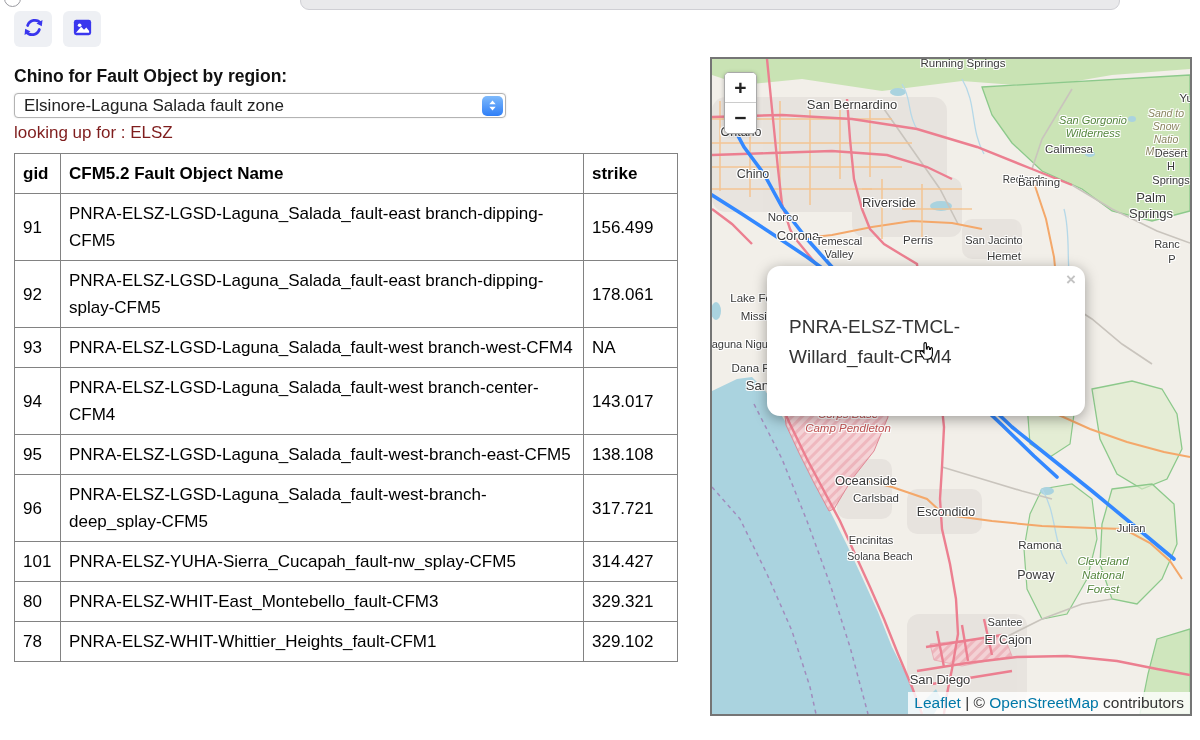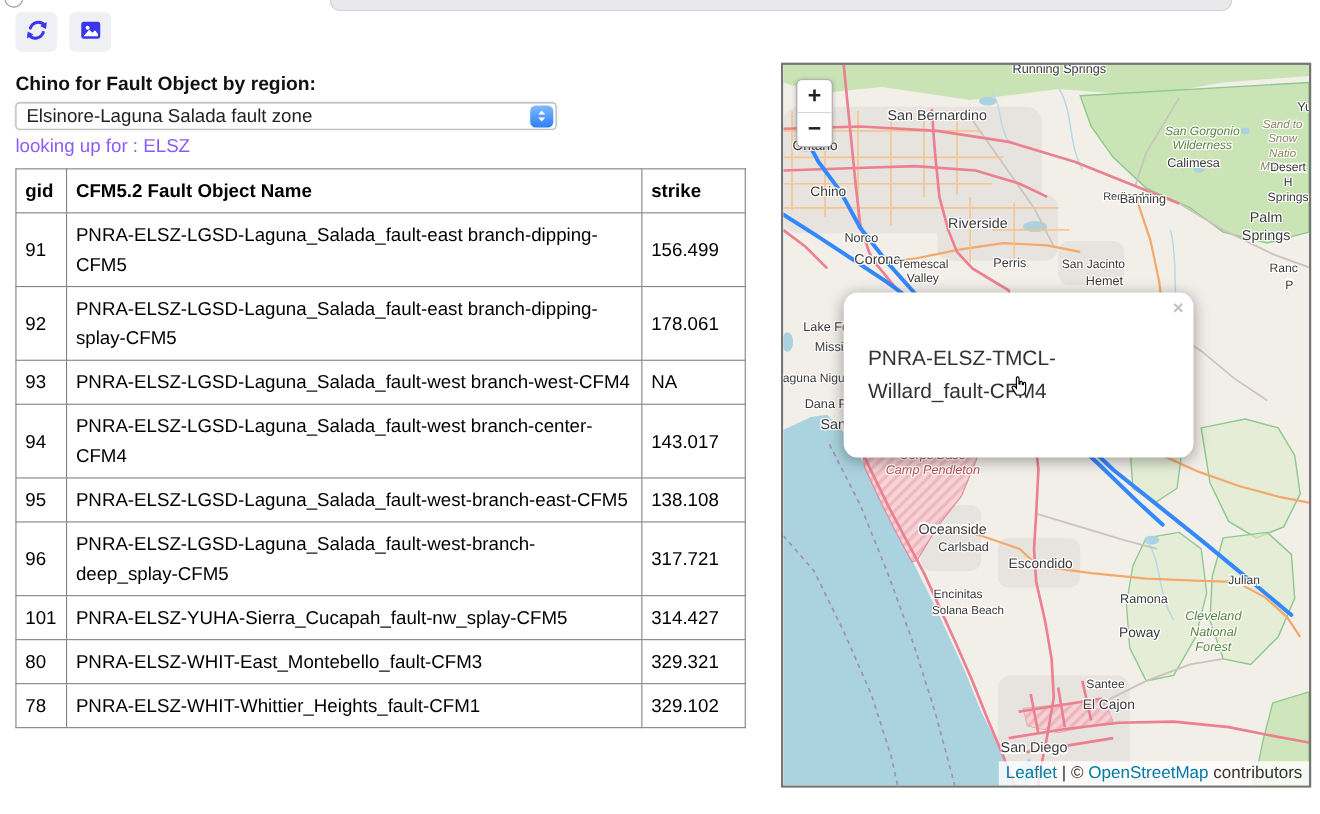--- a/index.html
+++ b/index.html
@@ -14,21 +14,21 @@
   .toolbar{position:absolute;top:11px;left:14px;display:flex;gap:11px;}
   .tool-btn{width:38px;height:36px;background:#eef0f4;border:none;border-radius:6px;
     display:flex;align-items:center;justify-content:center;cursor:pointer;padding:0;}
   
   .query-label{position:absolute;left:14px;top:66px;font-size:17.5px;font-weight:bold;color:#111;}
   .select{position:absolute;left:14px;top:93px;width:492px;height:25px;border:1px solid #b3b3b3;
     border-radius:4px;background:#fff;display:flex;align-items:center;padding-left:9px;
     font-size:17px;color:#222;box-sizing:border-box;box-shadow:0 0 2px rgba(0,0,0,.12);cursor:pointer;}
   .stepper{position:absolute;right:2px;top:1.5px;width:21px;height:20px;border-radius:5px;
     background:linear-gradient(#7fbafb 0%,#2e7ef7 100%);display:flex;align-items:center;justify-content:center;}
-  .lookup{position:absolute;left:14px;top:123px;font-size:17px;color:#8b5cf6;}
+  .lookup{position:absolute;left:14px;top:123px;font-size:17px;color:#7f1d1d;}
   
   table.fault{position:absolute;left:14px;top:153px;border-collapse:collapse;font-size:17px;color:#000;
     table-layout:fixed;width:663px;}
   table.fault th,table.fault td{border:1px solid #828282;padding:6px 8px;line-height:27px;
     text-align:left;vertical-align:middle;overflow-wrap:break-word;}
   table.fault th{font-weight:bold;}
   col.c-gid{width:46px;}col.c-name{width:523px;}col.c-strike{width:94px;}
   
   .map{position:absolute;left:710px;top:57px;width:478px;height:655px;border:2px solid #757575;
     background:#f2efe9;overflow:hidden;}
@@ -282,21 +282,21 @@
       <path class="fault-line" d="M0,136 L30,155 L62,176 L95,198 L125,220 L148,238" stroke="#3388ff"></path>
       <path class="fault-line" d="M222,297 L255,333 L290,366 L322,397 L345,418" stroke="#3388ff"></path>
     </g>
   </svg>
 
   <div style="position:absolute;inset:0;">
       <span class="maplabel city" style="left: 246px; top: 4px; font-size: 11.5px;">Running Springs</span>
       <span class="maplabel city" style="left: 135px; top: 46px; font-size: 13px;">San Bernardino</span>
       <span class="maplabel city" style="left: 24px; top: 74px; font-size: 12.5px;">Ontario</span>
       <span class="maplabel city" style="left: 307px; top: 74px; font-size: 10px; margin-top: 47px;">Redlands</span>
-      <span class="maplabel city" style="left: 352px; top: 90px; font-size: 11.5px; margin-left: 16px;">Calimesa</span>
+      <span class="maplabel city" style="left: 352px; top: 90px; font-size: 11.5px;">Calimesa</span>
       <span class="maplabel city" style="left: 472px; top: 39px; font-size: 11.5px;">Yuc</span>
       <span class="maplabel city" style="left: 36px; top: 116px; font-size: 12.5px;">Chino</span>
       <span class="maplabel city" style="left: 66px; top: 158px; font-size: 11.5px;">Norco</span>
       <span class="maplabel city" style="left: 172px; top: 144px; font-size: 13px;">Riverside</span>
       <span class="maplabel city" style="left: 81px; top: 177px; font-size: 13px;">Corona</span>
       <span class="maplabel city" style="left: 322px; top: 123px; font-size: 11.5px;">Banning</span>
       <span class="maplabel city" style="left: 434px; top: 147px; font-size: 13px;">Palm Springs</span>
       <span class="maplabel nature" style="left: 381px; top: 68px; font-size: 11px;">San Gorgonio
 Wilderness</span>
       <span class="maplabel nature2" style="left: 454px; top: 74px; font-size: 10.5px;">Sand to

